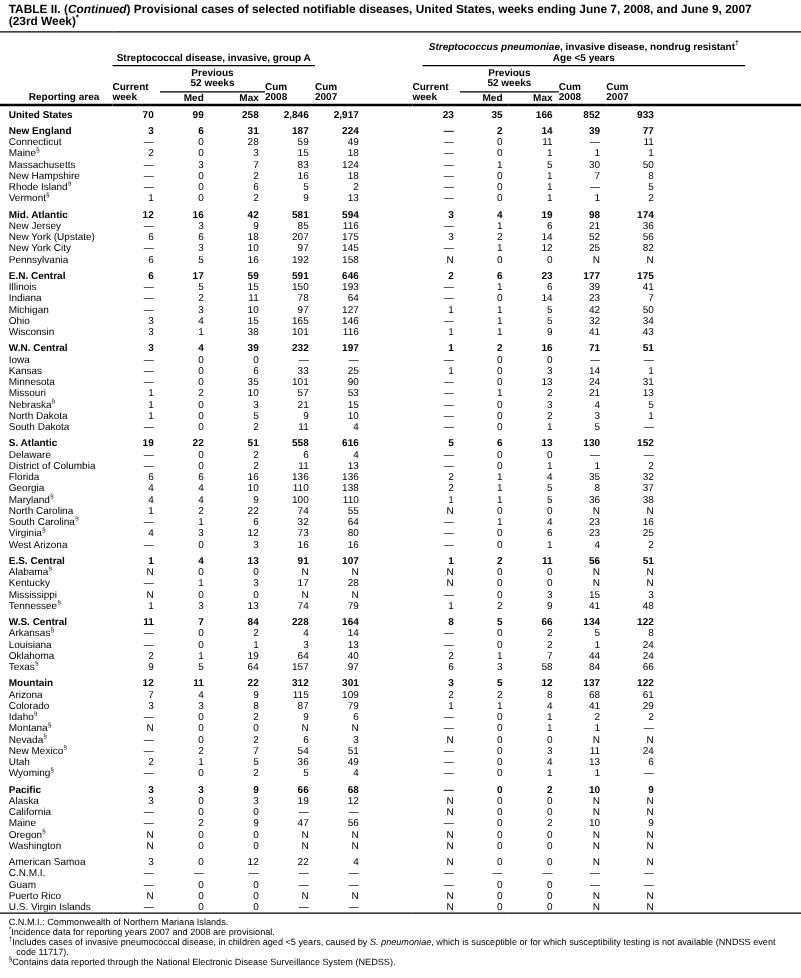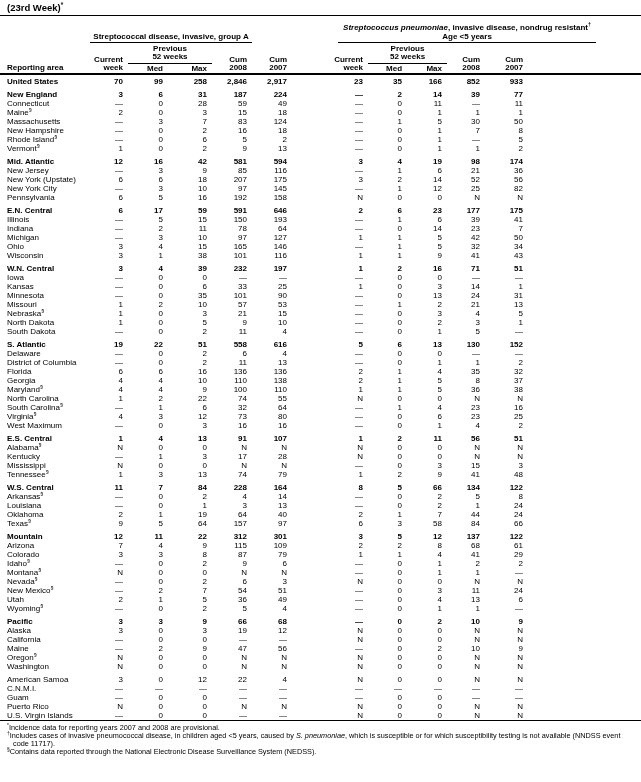--- a/index.html
+++ b/index.html
@@ -22,35 +22,35 @@
   table {
     table-layout: fixed; width: 641px;
     border-collapse: collapse;
     border-top: 1.5px solid #000;
     margin-top: 2px;
   }
   thead { border-bottom: 2px solid #000; }
   tbody { border-bottom: 1.5px solid #000; padding-left: 20px; }
 
   th { font-weight: bold; font-size: 8px; padding: 0; }
-  th.areahead { text-align: left; vertical-align: bottom; padding-left: 7px; padding-bottom: 1px; }
+  th.areahead { text-align: left; vertical-align: bottom; padding-left: 23px; padding-bottom: 1px; }
   th.group { vertical-align: bottom; }
   tr.hr1 th { height: 27px; }
   tr.hr2 th { height: 21px; margin-top: 16px; }
   tr.hr3 th { height: 10px; margin-top: 24px; }
   .spanA {
     border-bottom: 1px solid #000; margin: 14px 40px 0 0;
     text-align: center; padding-bottom: 1px; line-height: 9px;
   }
   .spanB {
     border-bottom: 1px solid #000; margin: 0 45px 0 8px;
     text-align: center; padding-bottom: 1px; line-height: 9px;
   }
   .it { font-style: italic; }
-  th.subhead { vertical-align: bottom; text-align: right; padding-right: 5px; line-height: 8.5px; padding-bottom: 0.5px; }
+  th.subhead { vertical-align: bottom; text-align: left; padding-right: 5px; line-height: 8.5px; padding-bottom: 0.5px; }
   th.prev { vertical-align: bottom; }
   .prev-inner { border-bottom: 1px solid #000; text-align: center; line-height: 8.5px; padding-bottom: 1px; }
   th.medmax { text-align: right; padding-right: 5px; vertical-align: bottom; padding-bottom: 0.5px; }
 
   td { font-size: 8px; line-height: 9px; padding: 0; vertical-align: bottom; white-space: nowrap; }
   td.area { text-align: left; padding-left: 7px; overflow: hidden; }
   td.num { text-align: right; padding-right: 5px; }
   tr.bold td { font-weight: bold; }
   tr.gap td { padding-top: 4px; }
   tbody tr:first-child td { padding-top: 2px; }
@@ -58,20 +58,21 @@
   .footnotes { padding: 3px 10px 0 7px; font-size: 7.3px; line-height: 8.1px; }
   .fn { padding-left: 6px; text-indent: -6px; }
   .legend span { margin-right: 9px; }
 </style>
 </head>
 <body>
 
 <div class="page">
 
   <div class="title">
+    <div><span>TABLE II. (</span><span class="it">Continued</span><span>) Provisional cases of selected notifiable diseases, United States, weeks ending June 7, 2008, and June 9, 2007</span></div>
     <div><span>(23rd Week)</span><sup>*</sup></div>
   </div>
 
   <table>
     <colgroup>
       <col style="width:90px">
         <col style="width:38px">
         <col style="width:40px">
         <col style="width:44px">
         <col style="width:40px">
@@ -655,21 +656,21 @@
           <td class="num">80</td>
           <td></td>
           <td class="num">—</td>
           <td class="num">0</td>
           <td class="num">6</td>
           <td class="num">23</td>
           <td class="num">25</td>
           <td></td>
         </tr>
         <tr>
-          <td class="area">West Maximum</td>
+          <td class="area">West Arizona</td>
           <td class="num">—</td>
           <td class="num">0</td>
           <td class="num">3</td>
           <td class="num">16</td>
           <td class="num">16</td>
           <td></td>
           <td class="num">—</td>
           <td class="num">0</td>
           <td class="num">1</td>
           <td class="num">4</td>
@@ -1123,18 +1124,19 @@
           <td class="num">0</td>
           <td class="num">0</td>
           <td class="num">N</td>
           <td class="num">N</td>
           <td></td>
         </tr>
       </tbody>
   </table>
 
   <div class="footnotes">
+    <div class="fn">C.N.M.I.: Commonwealth of Northern Mariana Islands.</div>
     <div class="fn"><sup>*</sup><span>Incidence data for reporting years 2007 and 2008 are provisional.</span></div>
     <div class="fn"><sup>†</sup><span>Includes cases of invasive pneumococcal disease, in children aged &lt;5 years, caused by </span><span class="it">S. pneumoniae</span><span>, which is susceptible or for which susceptibility testing is not available (NNDSS event code 11717).</span></div>
     <div class="fn"><sup>§</sup><span>Contains data reported through the National Electronic Disease Surveillance System (NEDSS).</span></div>
   </div>
 
 </div>
 
 </body></html>

